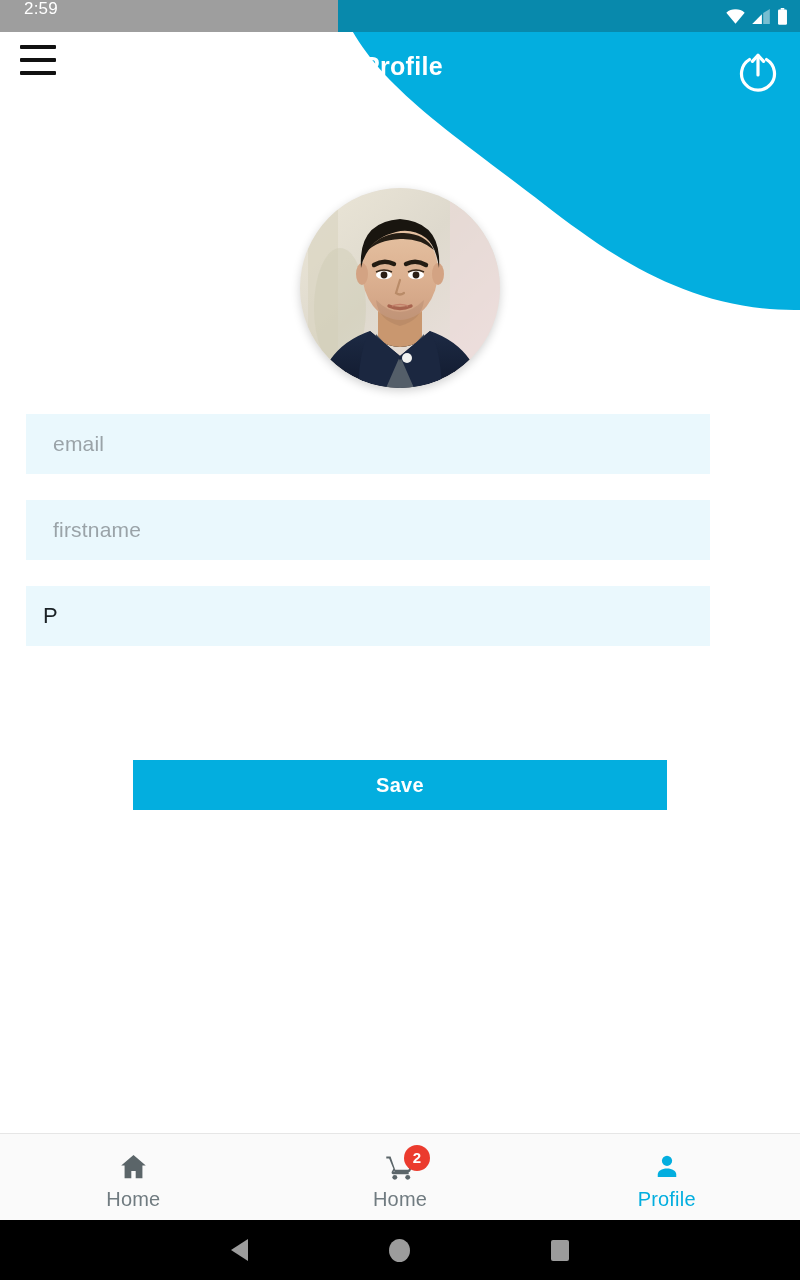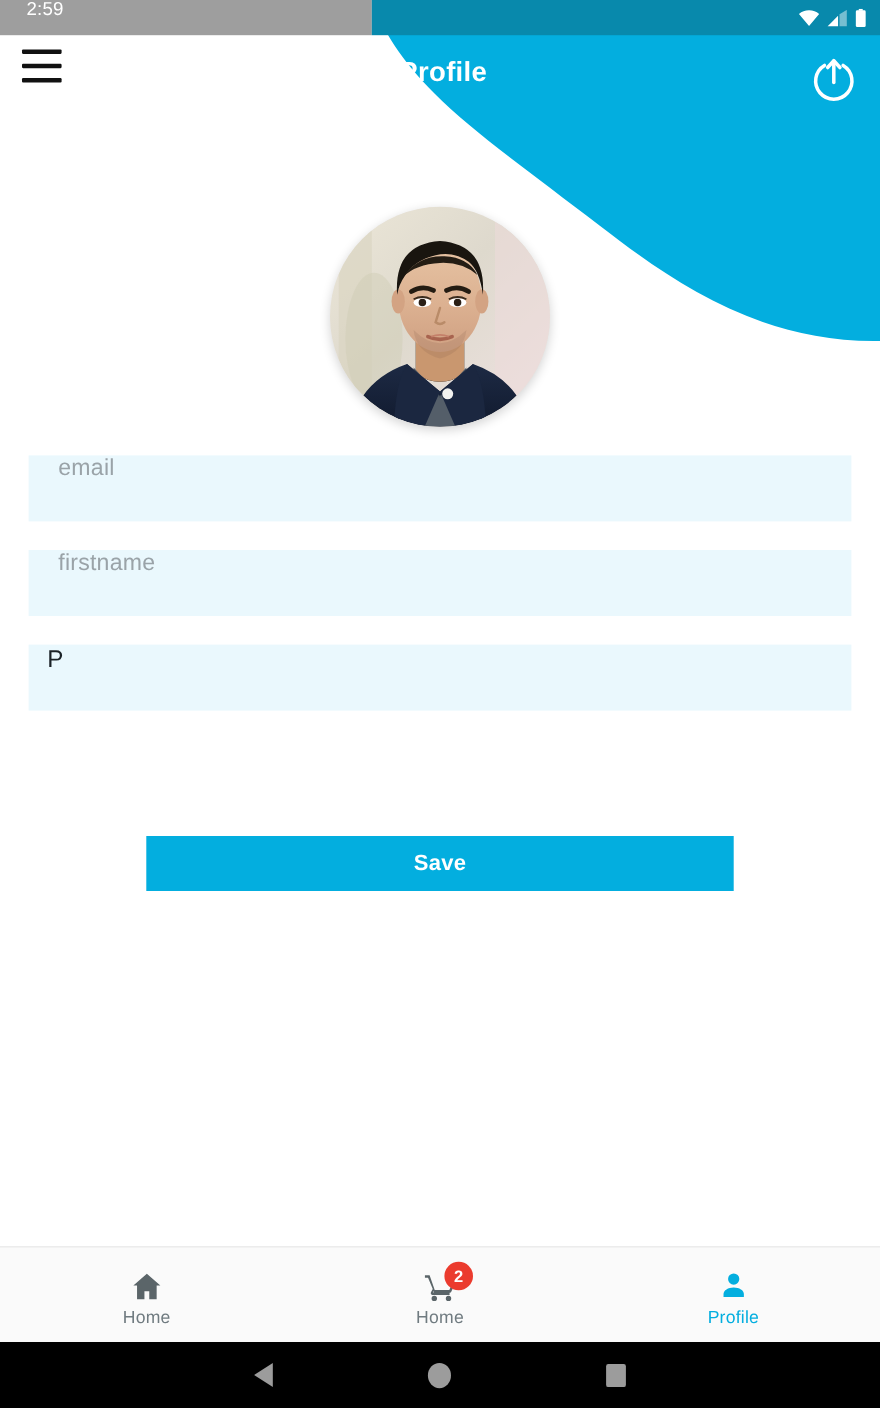--- a/index.html
+++ b/index.html
@@ -98,24 +98,24 @@
   #avatar svg { display:block; width:200px; height:200px; }
 
   
   #form {
     position:absolute; left:26px; top:414px;
     width:748px;
     z-index:20;
   }
   .field {
     position:relative;
-    width:748px; height:60px;
+    width:684px; height:60px;
     background:#eaf8fd;
     margin-bottom:26px;
-    display:flex; align-items:flex-start;
+    display:flex; align-items:center;
     cursor:text;
   }
   .field .placeholder {
     padding-left:27px;
     color:#9aa3a8;
     font-size:21px;
     font-weight:400;
     letter-spacing:0.2px;
   }
   .field .value {
@@ -153,21 +153,21 @@
     cursor:pointer;
     position:relative;
     padding-top:4px;
   }
   .nav-icon-wrap {
     position:relative;
     width:40px; height:38px;
     display:flex; align-items:center; justify-content:center;
   }
   .nav-label {
-    font-size:16px;
+    font-size:20px;
     color:#707b80;
     letter-spacing:0.2px;
   }
   .nav-item.active .nav-label { color:#03aedf; }
   #cart-badge {
     position:absolute;
     top:-3px; right:-10px;
     min-width:26px; height:26px;
     background:#eb3b2e;
     border-radius:50%;

